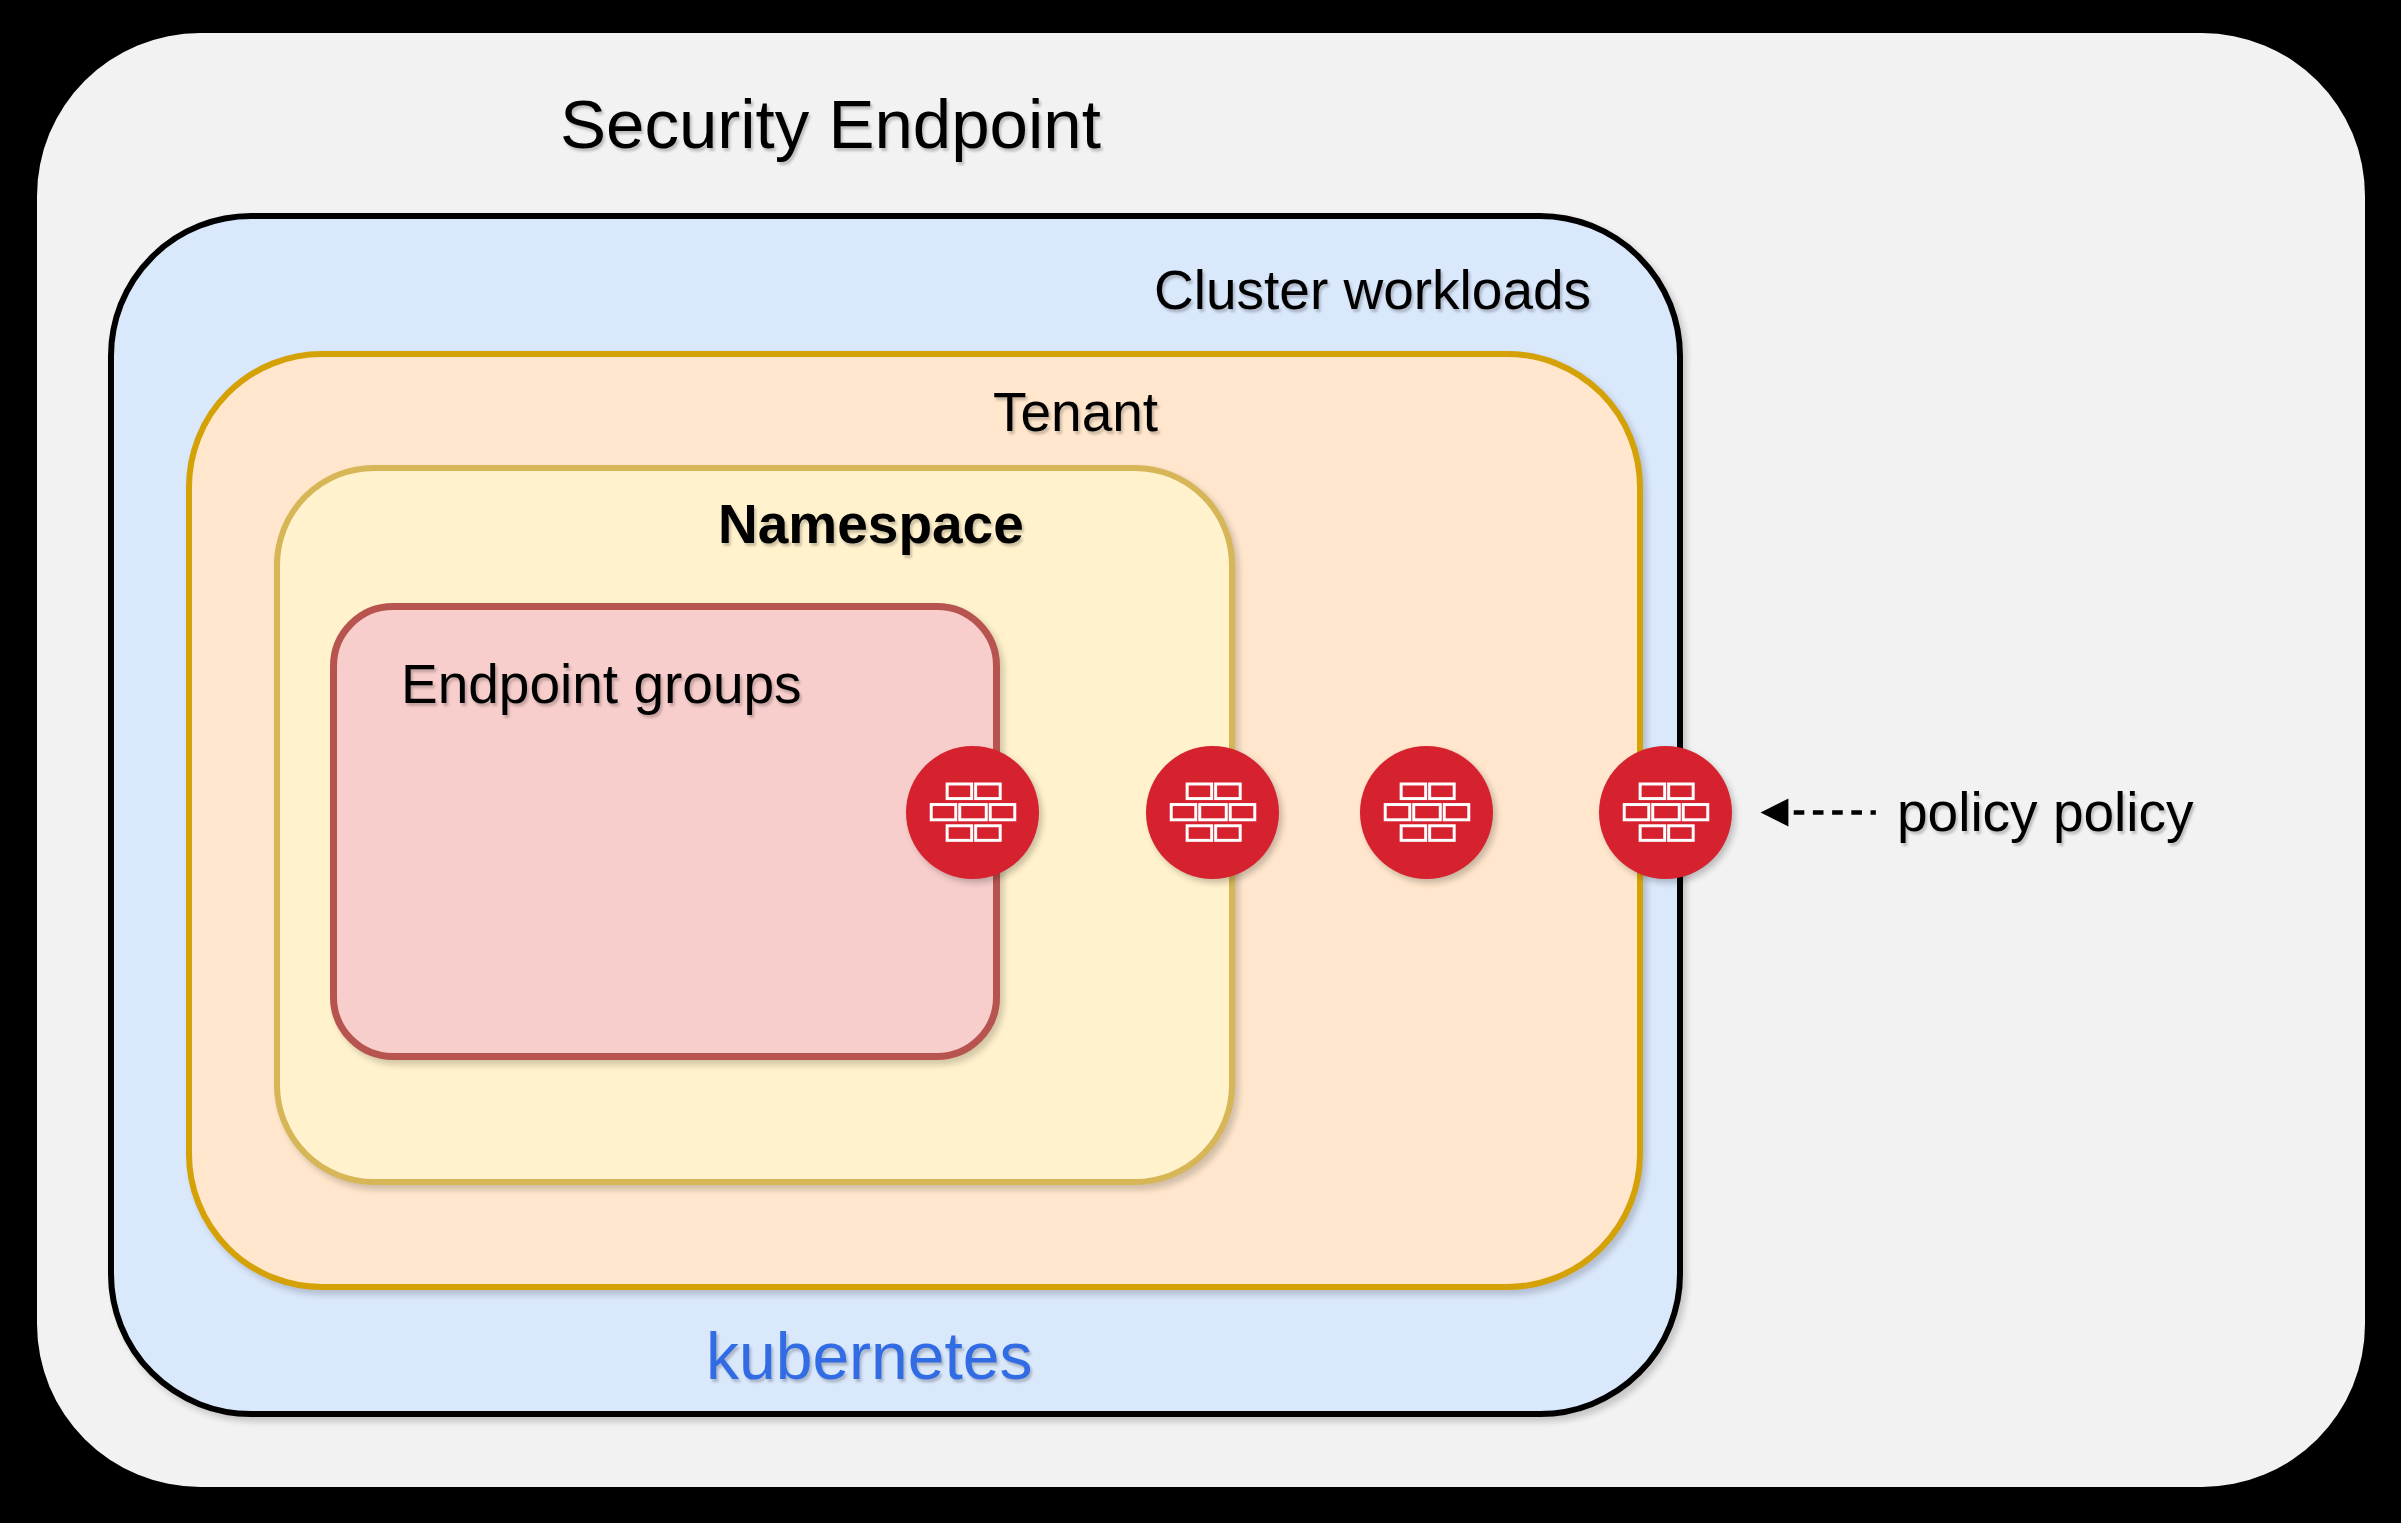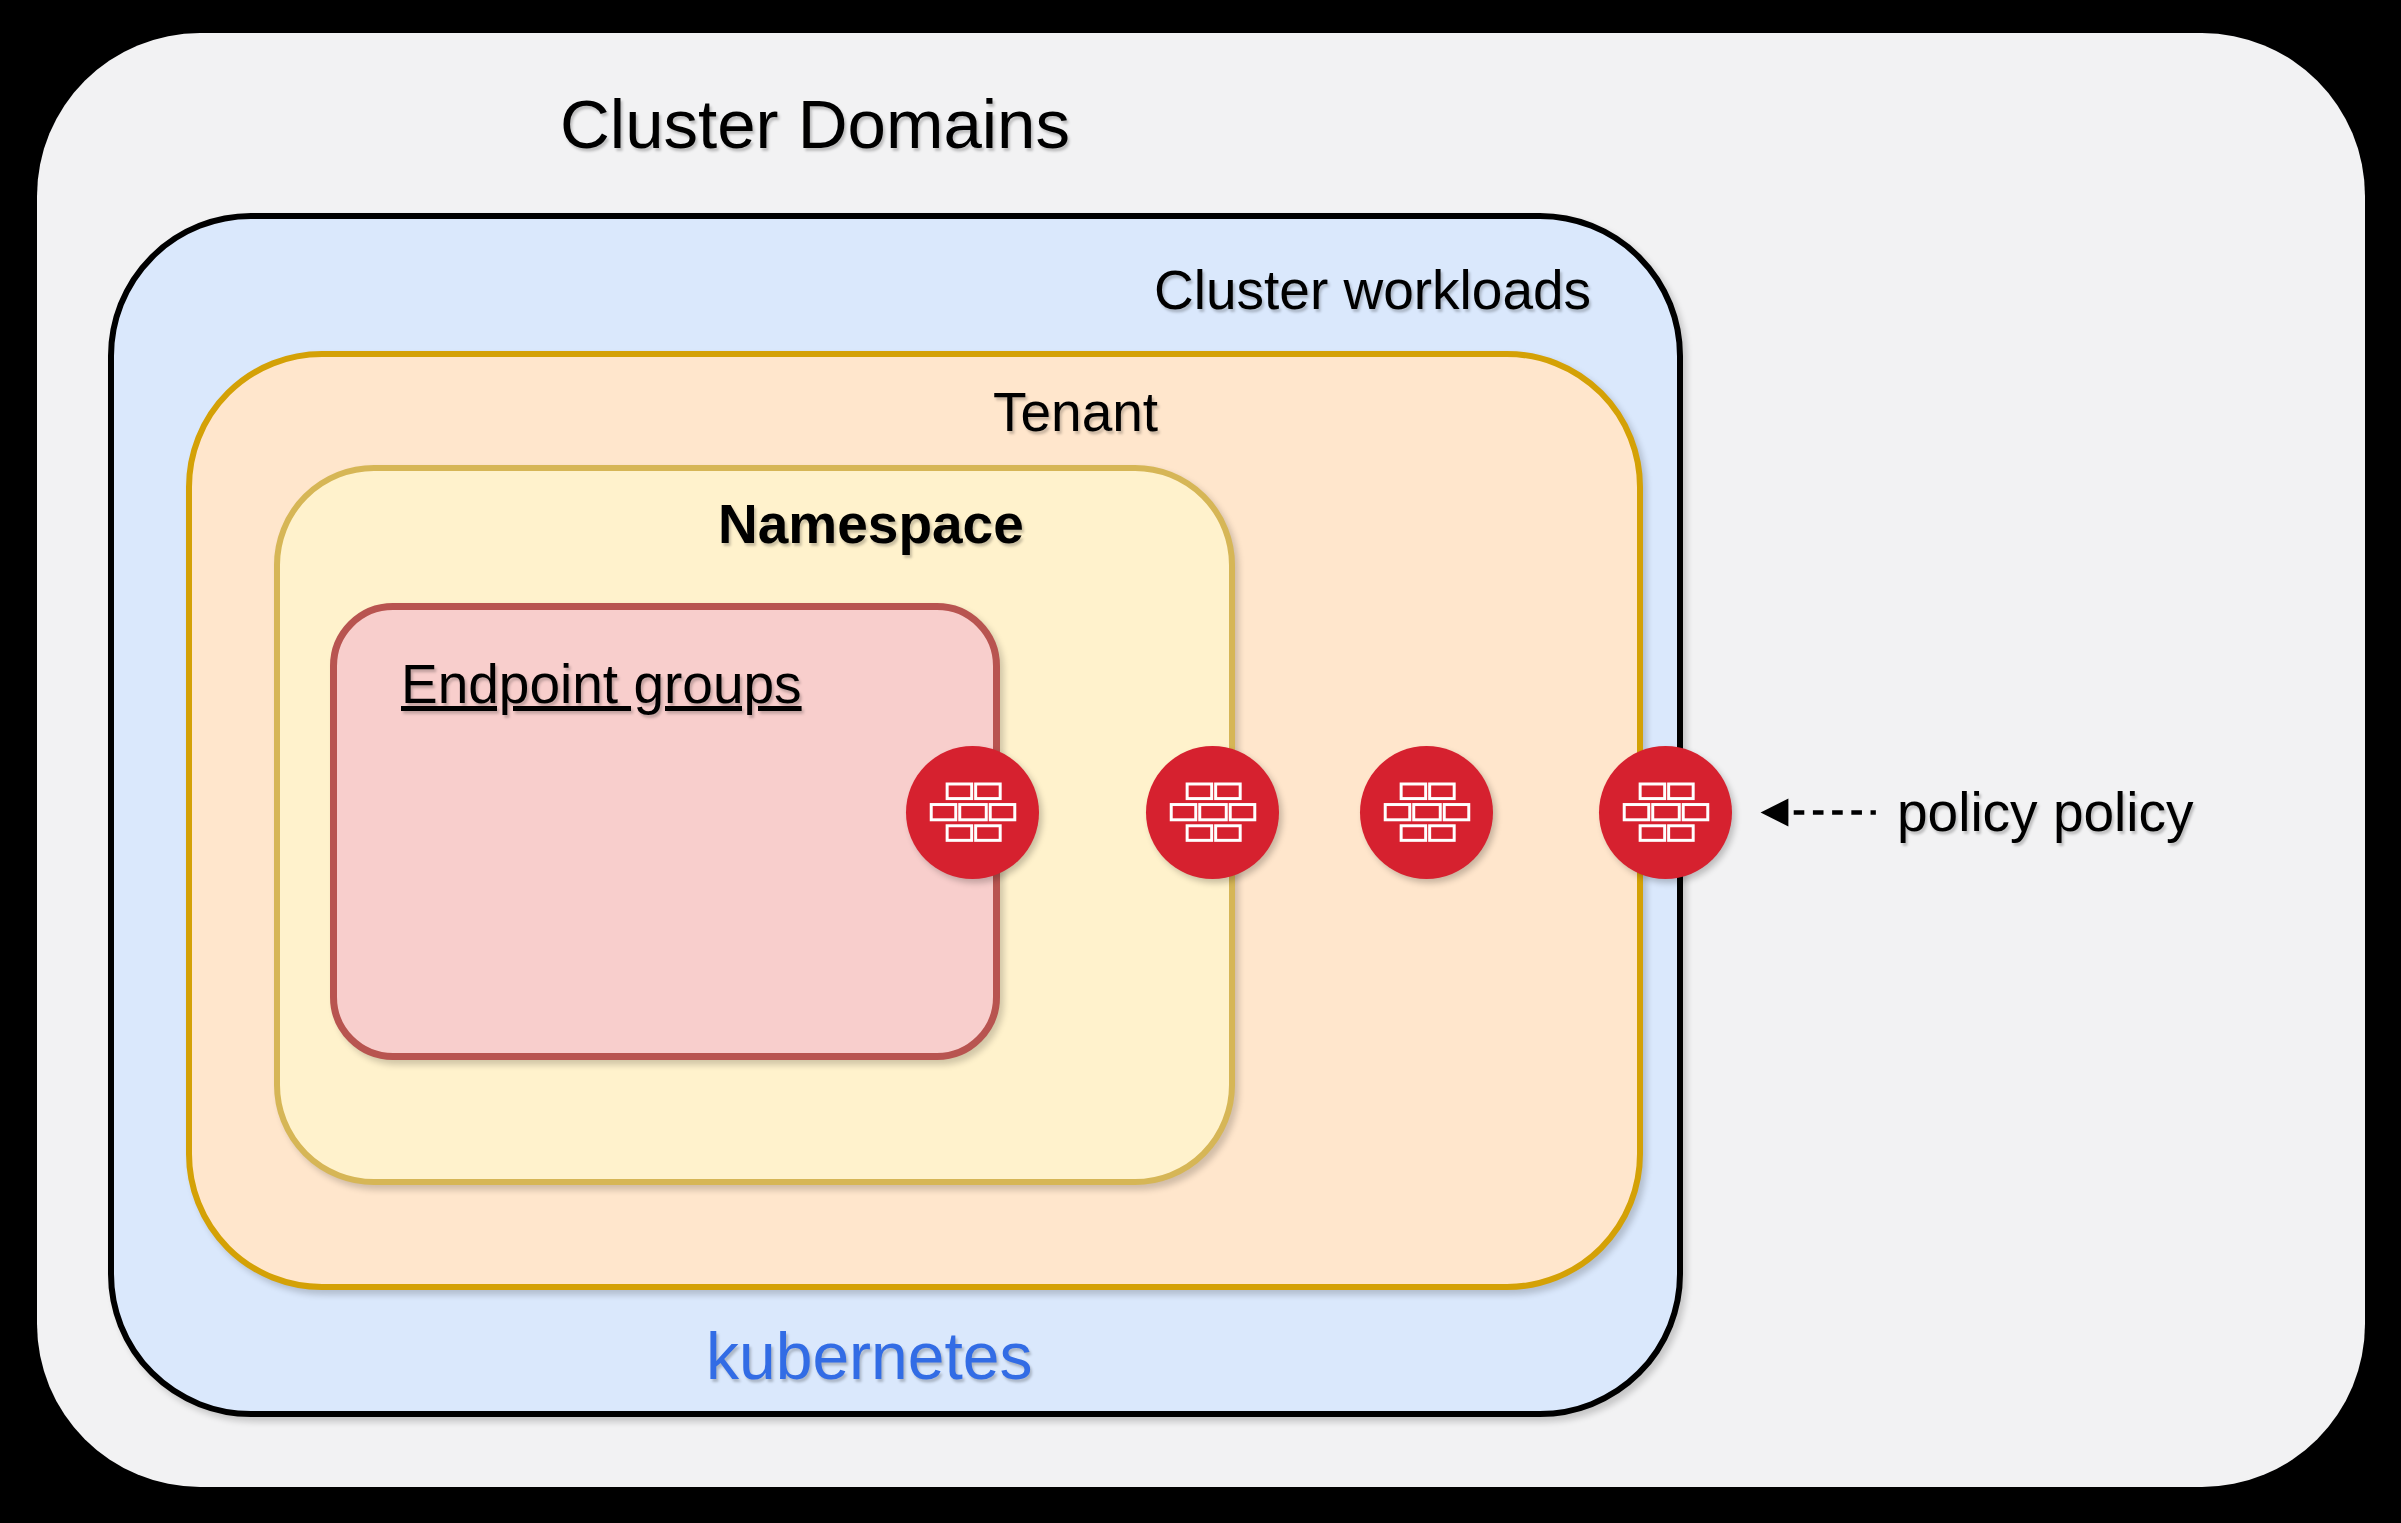--- a/index.html
+++ b/index.html
@@ -33,21 +33,21 @@
     background:var(--endpoint-fill);border:7.3px solid var(--endpoint-stroke);
   }
   .lbl{
     position:absolute;color:var(--text);line-height:1;white-space:nowrap;
     text-shadow:2px 2.7px 2.7px rgba(0,0,0,0.22);
   }
   .lbl-title{left:523px;top:57px;font-size:69px;}
   .lbl-cluster{left:1040px;top:44px;font-size:55px;}
   .lbl-tenant{left:801px;top:28px;font-size:55px;}
   .lbl-namespace{left:438px;top:26px;font-size:55px;font-weight:bold;}
-  .lbl-endpoint{left:64px;top:47px;font-size:55px;text-decoration:underline;}
+  .lbl-endpoint{left:64px;top:47px;font-size:55px;}
   .lbl-brand{
     left:592px;top:1104px;font-size:66px;font-weight:normal;
     color:var(--kubernetes-blue);
   }
   .lbl-annotation{left:1897px;top:785px;font-size:55px;}
   .fw{
     position:absolute;top:746px;width:133px;height:133px;border-radius:50%;
     background:var(--firewall-red);
     display:flex;align-items:center;justify-content:center;
     box-shadow:3.3px 4px 6.6px rgba(0,0,0,0.22);
@@ -55,21 +55,21 @@
   .fw svg{width:88px;height:61px;display:block;}
   .fw-1{left:906px;} .fw-2{left:1146px;} .fw-3{left:1360px;} .fw-4{left:1599px;}
   .arrow{position:absolute;left:1759px;top:786px;width:133px;height:53px;}
 </style>
 </head>
 <body>
 
 <div class="canvas">
 
   <div class="board">
-    <div class="lbl lbl-title">Cluster Domains</div>
+    <div class="lbl lbl-title">Security Endpoint</div>
 
     <div class="rect rect-cluster">
       <div class="lbl lbl-cluster">Cluster workloads</div>
       <div class="lbl lbl-brand">kubernetes</div>
 
       <div class="rect rect-tenant">
         <div class="lbl lbl-tenant">Tenant</div>
 
         <div class="rect rect-namespace">
           <div class="lbl lbl-namespace">Namespace</div>

